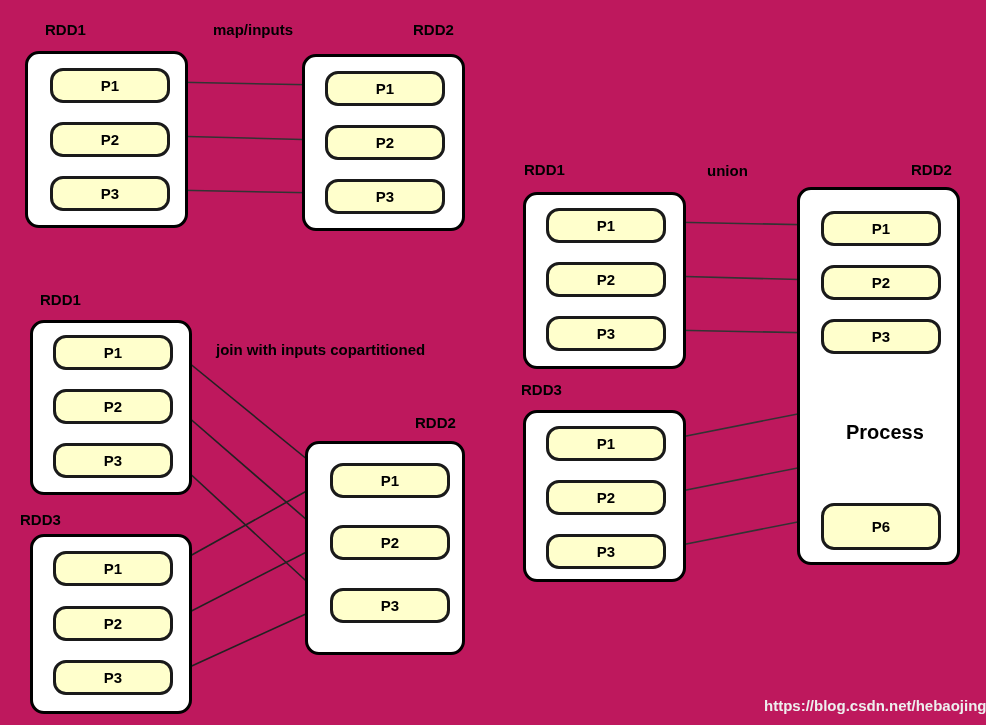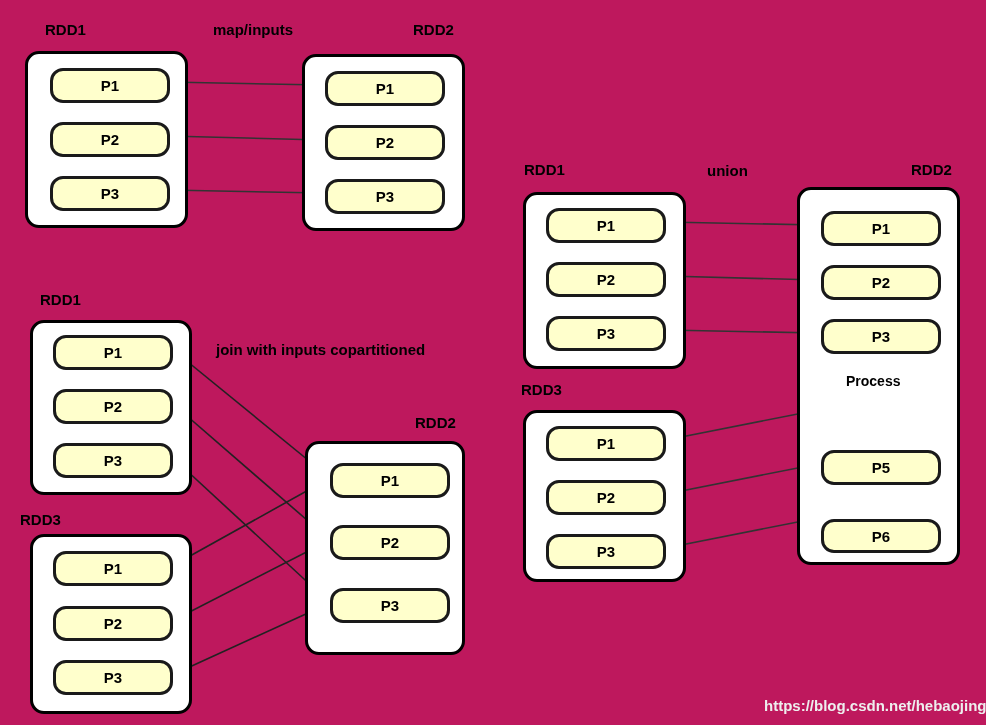--- a/index.html
+++ b/index.html
@@ -53,24 +53,25 @@
     position: absolute;
     color: #000000;
     font-size: 15px;
     line-height: 1;
     white-space: nowrap;
     z-index: 4;
   }
   .lbl-inner {
     position: absolute;
     color: #000000;
-    font-size: 14px;
+    font-size: 20px;
     line-height: 1;
     white-space: nowrap;
     z-index: 4;
+    margin-top: 48px;
   }
   .watermark {
     position: absolute;
     color: #eeeeee;
     font-size: 15px;
     line-height: 1;
     white-space: nowrap;
     z-index: 5;
   }
 </style>
@@ -162,19 +163,18 @@
     <div class="part" style="left:20px; top:13px; width:120px; height:35px;">P1</div>
     <div class="part" style="left:20px; top:67px; width:120px; height:35px;">P2</div>
     <div class="part" style="left:20px; top:121px; width:120px; height:35px;">P3</div>
   </div>
 
   <div class="rdd-box" style="left:797px; top:187px; width:163px; height:378px;">
     <div class="part" style="left:21px; top:21px; width:120px; height:35px;">P1</div>
     <div class="part" style="left:21px; top:75px; width:120px; height:35px;">P2</div>
     <div class="part" style="left:21px; top:129px; width:120px; height:35px;">P3</div>
     <div class="lbl-inner" style="left:46px; top:184px;">Process</div>
-    <div class="part" style="left:21px; top:260px; width:120px; height:35px;">P5</div>
-    <div class="part" style="left:21px; top:313px; width:120px; height:34px;margin-top:16px;">P6</div>
+    <div class="part" style="left:21px; top:313px; width:120px; height:47px;">P6</div>
   </div>
 
   <div class="watermark" style="left:764px; top:698px;">https://blog.csdn.net/hebaojing</div>
 
 </div>
 
 </body></html>

